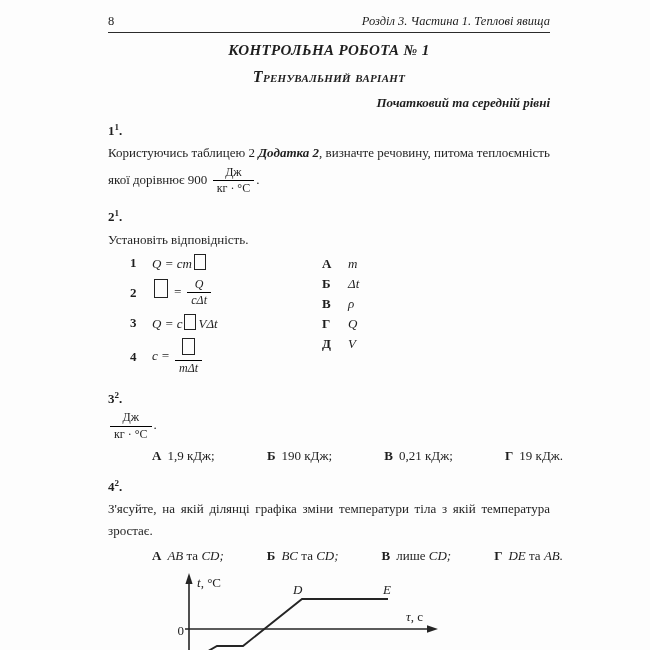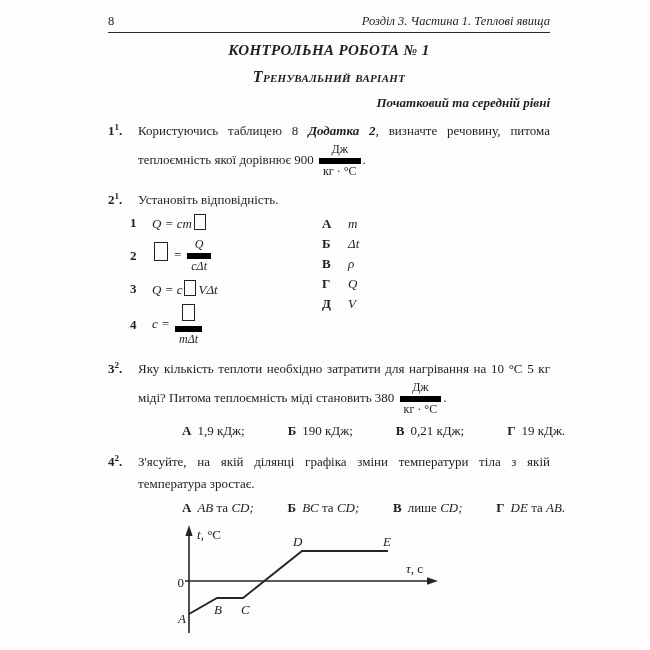--- a/index.html
+++ b/index.html
@@ -13,29 +13,29 @@
 
   .header{display:flex;justify-content:space-between;align-items:flex-end;
     border-bottom:1.6px solid #2b2b2b;padding-bottom:3px;font-size:12.5px;}
   .chapter{font-style:italic;}
 
   .title{margin-top:9px;text-align:center;font-weight:bold;font-size:15px;letter-spacing:.4px;font-style:italic;}
   .subtitle{margin-top:9px;text-align:center;font-weight:bold;font-style:italic;
     font-variant:small-caps;font-size:16px;letter-spacing:.3px;}
   .level{margin-top:9px;text-align:right;font-weight:bold;font-style:italic;font-size:13px;}
 
-  .question{display:flex;margin-top:9px;}
+  .question{display:flex;margin-top:9px;flex-direction:column;}
   .qnum{width:30px;flex:none;font-weight:bold;line-height:1.7;}
   .qnum sup{font-size:9px;}
   .qbody{flex:1;text-align:justify;line-height:1.7;}
 
   .frac{display:inline-block;vertical-align:middle;text-align:center;
     line-height:1.15;font-size:12px;margin:1px 2px;}
   .fnum{display:block;padding:0 4px 1px;}
-  .fden{display:block;border-top:6px solid #000000;padding:1px 4px 0;}
+  .fden{display:block;border-top:1px solid #000000;padding:1px 4px 0;}
 
   .boldital{font-weight:bold;font-style:italic;}
 
   .match{display:flex;margin-left:-8px;margin-top:2px;}
   .fcol{width:192px;}
   .frow{display:flex;align-items:center;margin-bottom:4px;min-height:20px;}
   .fidx{width:22px;flex:none;font-weight:bold;}
   .math{font-style:italic;}
   .mbox{display:inline-block;width:10px;height:14px;border:1.3px solid #222;
     vertical-align:-2px;margin:0 2px;background:transparent;}
@@ -64,21 +64,21 @@
       <span>8</span>
       <span class="chapter">Розділ 3. Частина 1. Теплові явища</span>
     </div>
 
     <div class="title">КОНТРОЛЬНА РОБОТА № 1</div>
     <div class="subtitle">Тренувальний варіант</div>
     <div class="level">Початковий та середній рівні</div>
 
     <div class="question">
       <span class="qnum"><span>1</span><sup>1</sup><span>.</span></span>
-      <span class="qbody"><span>Користуючись таблицею 8 </span><span class="boldital">Додатка 2</span><span>, визначте речовину, питома теплоємність якої дорівнює 900 </span><span class="frac"><span class="fnum">Дж</span><span class="fden">кг · °С</span></span><span>.</span></span>
+      <span class="qbody"><span>Користуючись таблицею 2 </span><span class="boldital">Додатка 2</span><span>, визначте речовину, питома теплоємність якої дорівнює 900 </span><span class="frac"><span class="fnum">Дж</span><span class="fden">кг · °С</span></span><span>.</span></span>
     </div>
 
     <div class="question">
       <span class="qnum"><span>2</span><sup>1</sup><span>.</span></span>
       <span class="qbody">Установіть відповідність.</span>
     </div>
 
     <div class="match" style="margin-left:22px;">
       <div class="fcol">
         <div class="frow">
@@ -118,21 +118,21 @@
         <div class="orow">
             <span class="olet">Д</span>
             <span class="oval">V</span>
           </div>
       </div>
     </div>
 
     <div class="question" style="margin-top:7px;">
       <span class="qnum"><span>3</span><sup>2</sup><span>.</span></span>
       <span class="qbody">
-        <span>Яку кількість теплоти необхідно затратити для нагрівання на 10 °С 5 кг міді? Питома теплоємність міді становить 380 </span><span class="frac"><span class="fnum">Дж</span><span class="fden">кг · °С</span></span><span>.</span>
+        <span class="frac"><span class="fnum">Дж</span><span class="fden">кг · °С</span></span><span>.</span>
         <span class="answers">
           <span class="ans"><b>А</b><span>1,9 кДж;</span></span>
           <span class="ans"><b>Б</b><span>190 кДж;</span></span>
           <span class="ans"><b>В</b><span>0,21 кДж;</span></span>
           <span class="ans"><b>Г</b><span>19 кДж.</span></span>
         </span>
       </span>
     </div>
 
     <div class="question">

